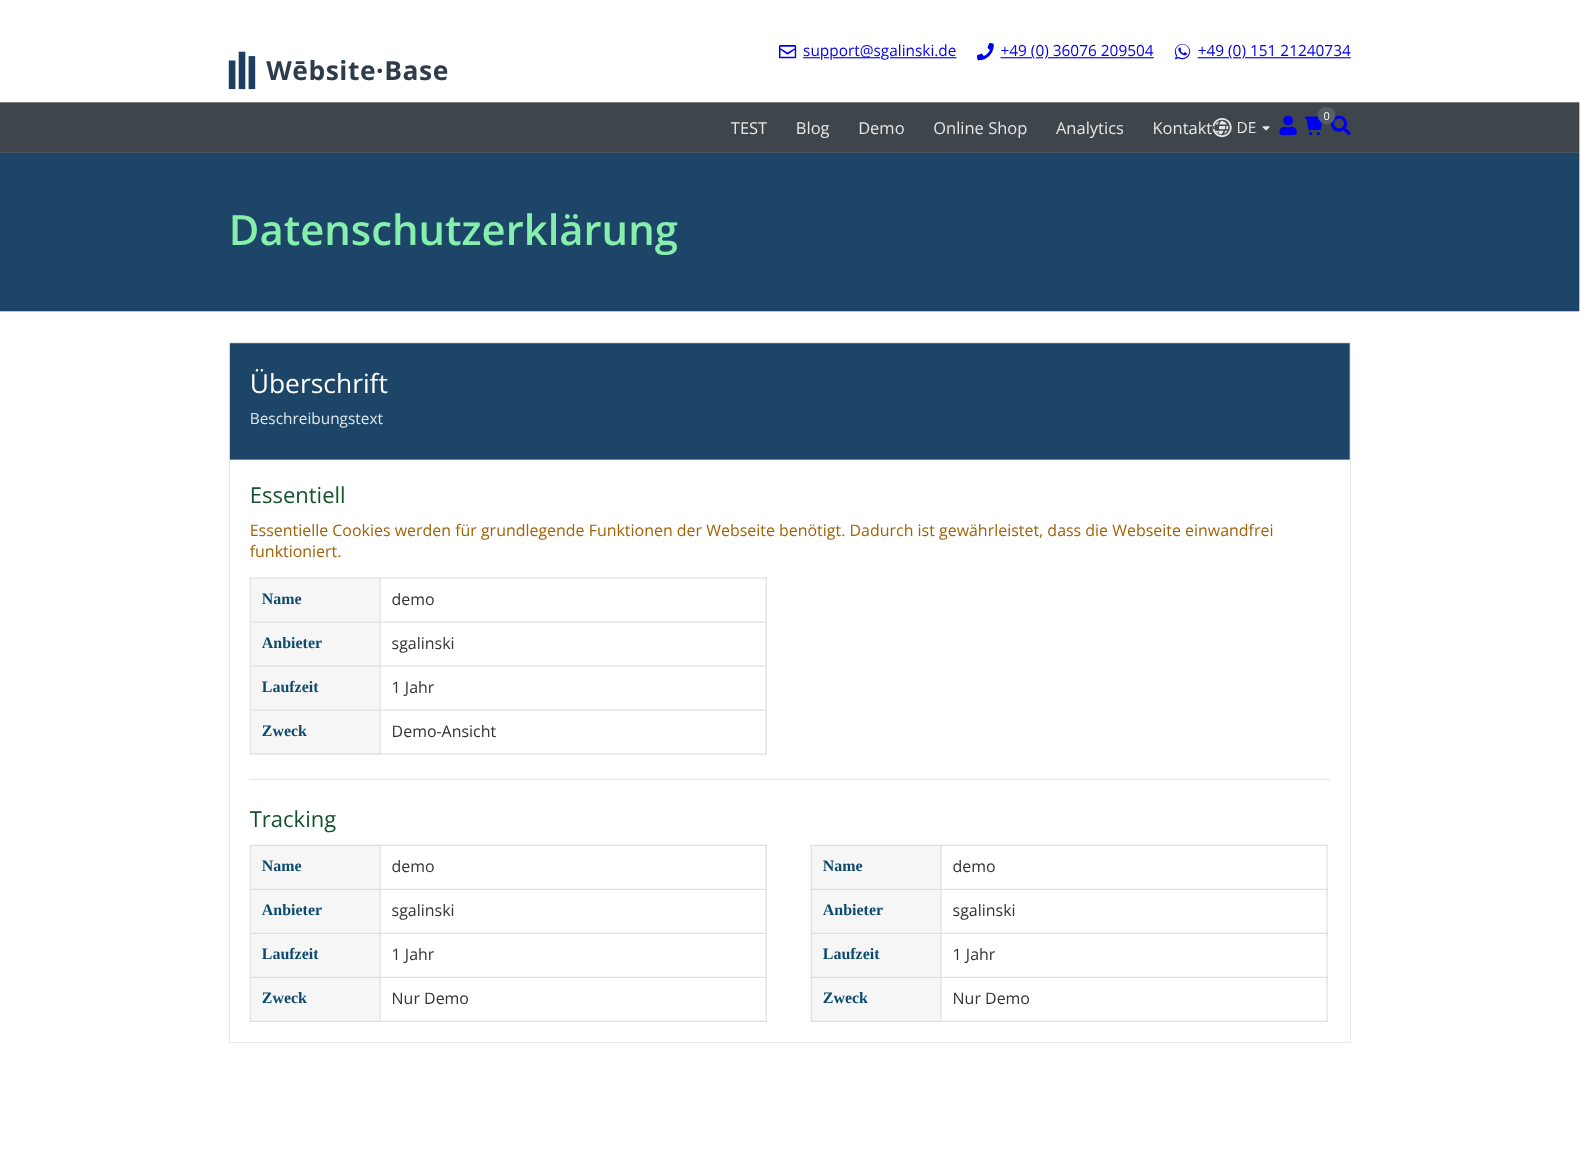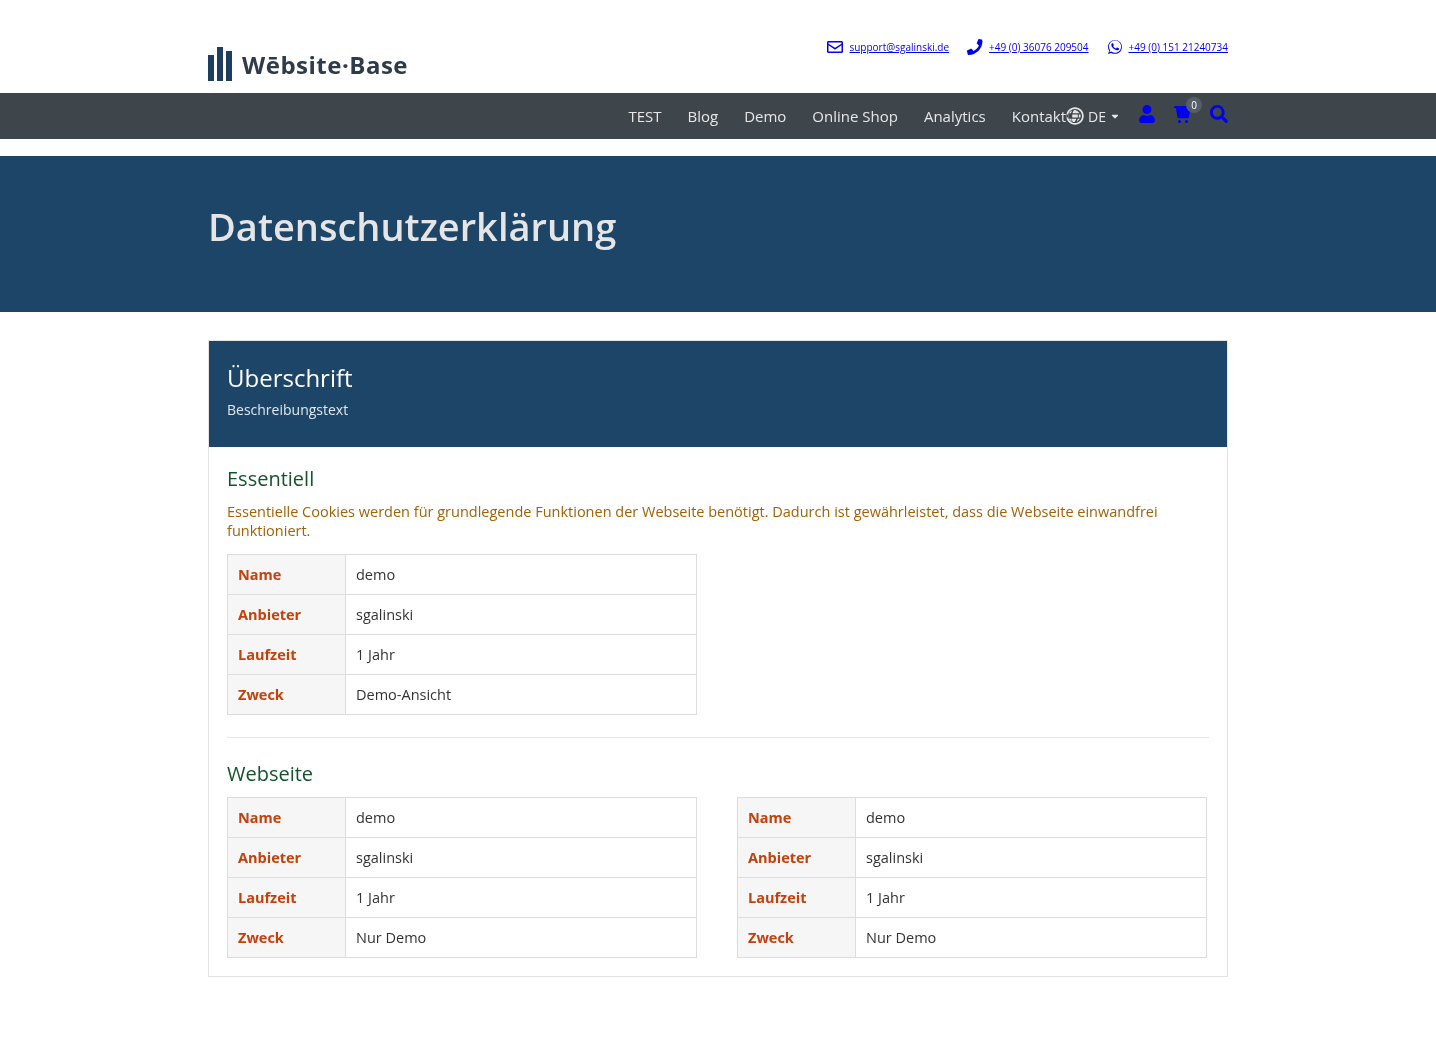--- a/index.html
+++ b/index.html
@@ -10,55 +10,55 @@
   .top-header { display: flex; justify-content: space-between; align-items: center; padding: 12px 0; }
   .logo { display: flex; align-items: center; gap: 10px; margin-top: 35px; }
   .logo-mark { display: flex; align-items: flex-end; gap: 3px; }
   .logo-mark span { display: inline-block; width: 6px; background: #1d3e5e; }
   .logo-mark span:nth-child(1){ height: 26px; }
   .logo-mark span:nth-child(2){ height: 34px; }
   .logo-mark span:nth-child(3){ height: 30px; }
   .logo-text { font-size: 24px; font-weight: 700; color: #2d3b4b; letter-spacing: 0.5px; }
   .contact-block { text-align: left; }
   .contact-title { font-weight: 700; color: #333; font-size: 14px; margin-bottom: 4px; }
-  .contact-row { display: flex; gap: 18px; align-items: center; font-size: 10px; color: #333; }
+  .contact-row { display: flex; gap: 18px; align-items: center; font-size: 14px; color: #333; }
   .contact-item { display: flex; align-items: center; gap: 6px; }
 
   
   .nav { background: #3e464c; }
   .nav-inner { display: flex; justify-content: flex-end; align-items: center; height: 46px; }
   .nav ul { list-style: none; display: flex; gap: 26px; }
   .nav ul li a { color: #e6e6e6; text-decoration: none; font-size: 15px; }
-  .nav-right { display: flex; align-items: center; gap: 18px; color: #e6e6e6; }
+  .nav-right { display: flex; align-items: center; gap: 6px; color: #e6e6e6; }
   .lang { display: flex; align-items: center; gap: 4px; font-size: 14px; }
   .cart-wrap { position: relative; }
   .cart-badge { position: absolute; top: -8px; right: -10px; background: #555e66; color: #fff; font-size: 10px; border-radius: 50%; width: 16px; height: 16px; display: flex; align-items: center; justify-content: center; }
 
   svg.icon { width: 16px; height: 16px; fill: currentColor; }
   .nav-right svg.icon { width: 18px; height: 18px; }
 
   
-  .hero { background: #1d4568; color: #e5e5e5; padding: 44px 0 60px; margin-top: 17px; }
+  .hero { background: #1d4568; color: #86efac; padding: 44px 0 48px; }
   .hero h1 { font-size: 38px; font-weight: 600; }
 
   
   .content-wrap { padding: 28px 0 40px; }
   .card { border: 1px solid #e4e4e4; margin: 0; }
   .card-header { background: #1d4568; color: #fff; padding: 20px 18px 28px; }
   .card-header h2 { font-size: 24px; font-weight: 500; margin-bottom: 6px; }
   .card-header p { font-size: 14px; color: #dfe7ee; }
   .card-body { background: #fff; padding: 18px; }
 
   .section-title { font-size: 20px; font-weight: 500; color: #14532d; margin-bottom: 10px; }
   .section-desc { font-size: 14.5px; color: #a16207; margin-bottom: 14px; }
   hr.sep { border: none; border-top: 1px solid #e6e6e6; margin: 22px 0; }
 
   table.info { border-collapse: collapse; width: 470px; }
   table.info td, table.info th { border: 1px solid #ddd; padding: 10px 10px; font-size: 14.5px; text-align: left; font-weight: 400; }
-  table.info th { background: #f6f6f6; font-weight: 700; width: 118px; color: #c2410c; }
+  table.info th { background: #f6f6f6; font-weight: 700; width: 118px; color: #0c4a6e; font-family: Liberation Serif, serif; }
 
   .tables-row { display: flex; gap: 40px; }
 </style>
 </head>
 <body>
 
 <div class="top-header container">
   <div class="logo">
     <div class="logo-mark">
         <span></span>
@@ -166,21 +166,21 @@
                 <th>Zweck</th>
                 <td>Demo-Ansicht</td>
               </tr>
         </tbody>
           </table>
       </div>
 
       <hr class="sep">
 
       <div>
-        <h3 class="section-title">Webseite</h3>
+        <h3 class="section-title">Tracking</h3>
         <div class="tables-row">
           <table class="info">
             <tbody>
                 <tr>
                   <th>Name</th>
                   <td>demo</td>
                 </tr>
             <tr>
                   <th>Anbieter</th>
                   <td>sgalinski</td>

